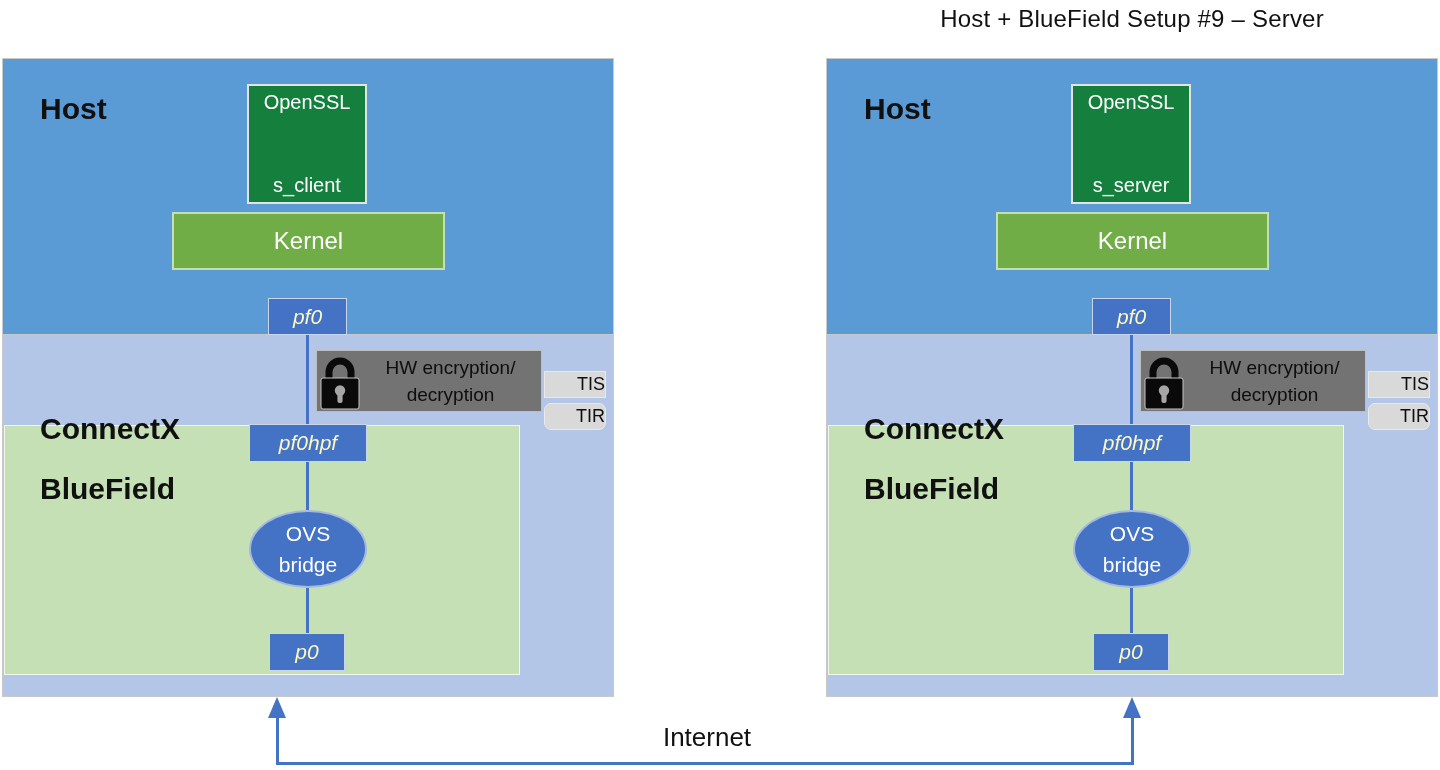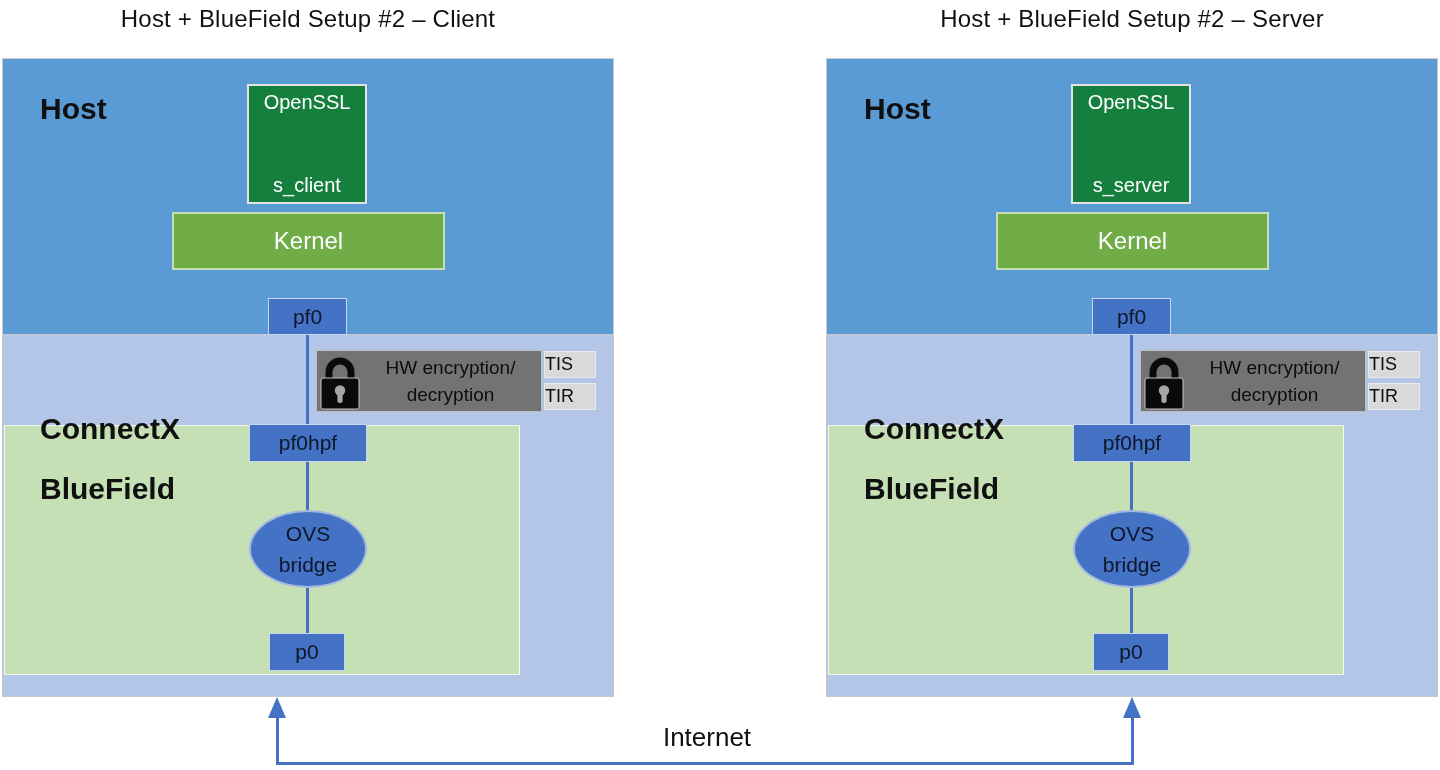--- a/index.html
+++ b/index.html
@@ -43,57 +43,57 @@
   }
   .kernel-box{
     position:absolute;left:172px;top:212px;width:273px;height:58px;
     background:#70AD47;border:2px solid rgba(255,255,255,.6);box-sizing:border-box;
     display:flex;align-items:center;justify-content:center;
     color:#fff;font-size:24px;
   }
   .node{
     position:absolute;background:#4472C4;border:1px solid rgba(225,232,246,.85);
     box-sizing:border-box;display:flex;align-items:center;justify-content:center;
-    color:#0f172a;font-size:21px;
+    color:#fef9c3;font-size:21px;font-style:italic;
   }
   .pf0-node{left:268px;top:298px;width:79px;height:37px;}
   .pf0hpf-node{left:249px;top:424px;width:118px;height:38px;}
   .p0-node{left:269px;top:633px;width:76px;height:38px;}
 
   .ovs-ellipse{
     position:absolute;left:249px;top:510px;width:118px;height:78px;
     background:#4472C4;border:2px solid rgba(228,234,246,.6);box-sizing:border-box;
     border-radius:50%;
     display:flex;flex-direction:column;align-items:center;justify-content:center;
-    color:#0f172a;font-size:21px;line-height:31px;text-align:left;
+    color:#ffffff;font-size:21px;line-height:31px;text-align:left;
   }
 
   .vline{position:absolute;width:3px;background:#4472C4;left:306px;}
   .vseg1{top:335px;height:89px;}
   .vseg2{top:462px;height:48px;}
   .vseg3{top:588px;height:45px;}
 
   .hw-box{
     position:absolute;left:316px;top:350px;width:226px;height:62px;
     background:#737373;border:1px solid #bdbdbd;box-sizing:border-box;
     display:flex;align-items:center;
   }
   .hw-lock{flex:0 0 auto;margin-left:3px;}
   .hw-text{
     flex:1 1 auto;text-align:center;color:#0d0d0d;
     font-size:19px;line-height:27px;
   }
   .tag{
-    position:absolute;left:544px;width:52px;height:27px;
+    position:absolute;left:544px;width:62px;height:27px;
     background:#D9D9D9;border:1px solid #e9e9e9;box-sizing:border-box;
-    display:flex;align-items:center;justify-content:flex-start;
-    color:#0d0d0d;font-size:18px;
+    display:flex;align-items:center;justify-content:flex-end;
+    color:#0d0d0d;font-size:18px;margin-top:20px;
   }
   .tis-tag{top:351px;}
-  .tir-tag{top:383px;}
+  .tir-tag{top:383px;border-radius:7px;}
 
   
   .bc{background:#4472C4;}
   .bc-left-v{left:276px;top:714px;width:3px;height:51px;}
   .bc-right-v{left:1131px;top:714px;width:3px;height:51px;}
   .bc-horiz{left:276px;top:762px;width:858px;height:3px;}
   .arrow-up{
     width:0;height:0;
     border-left:9px solid transparent;border-right:9px solid transparent;
     border-bottom:21px solid #4472C4;
@@ -102,21 +102,20 @@
   .arrow-right-pos{left:1123px;top:697px;}
   .internet-label{
     left:557px;top:722px;width:300px;text-align:center;
     font-size:26px;color:#111;
   }
 </style>
 </head>
 <body>
 
 <div class="diagram" style="left:0">
-  <div class="dg-title">Host + BlueField Setup #2 – Client</div>
 
   <div class="host-box"></div>
   <div class="lower-box"></div>
   <div class="bluefield-box"></div>
 
   <div class="big-label host-label">Host</div>
   <div class="big-label connectx-label">ConnectX</div>
   <div class="big-label bluefield-label">BlueField</div>
 
   <div class="openssl-box">
@@ -160,21 +159,21 @@
   <div class="ovs-ellipse">
     <span>OVS</span>
     <span>bridge</span>
   </div>
   <div class="node p0-node">
     <span>p0</span>
   </div>
 </div>
 
 <div class="diagram" style="left:824px">
-  <div class="dg-title">Host + BlueField Setup #2 – Server</div>
+  <div class="dg-title">Host + BlueField Setup #9 – Server</div>
 
   <div class="host-box"></div>
   <div class="lower-box"></div>
   <div class="bluefield-box"></div>
 
   <div class="big-label host-label">Host</div>
   <div class="big-label connectx-label">ConnectX</div>
   <div class="big-label bluefield-label">BlueField</div>
 
   <div class="openssl-box">

